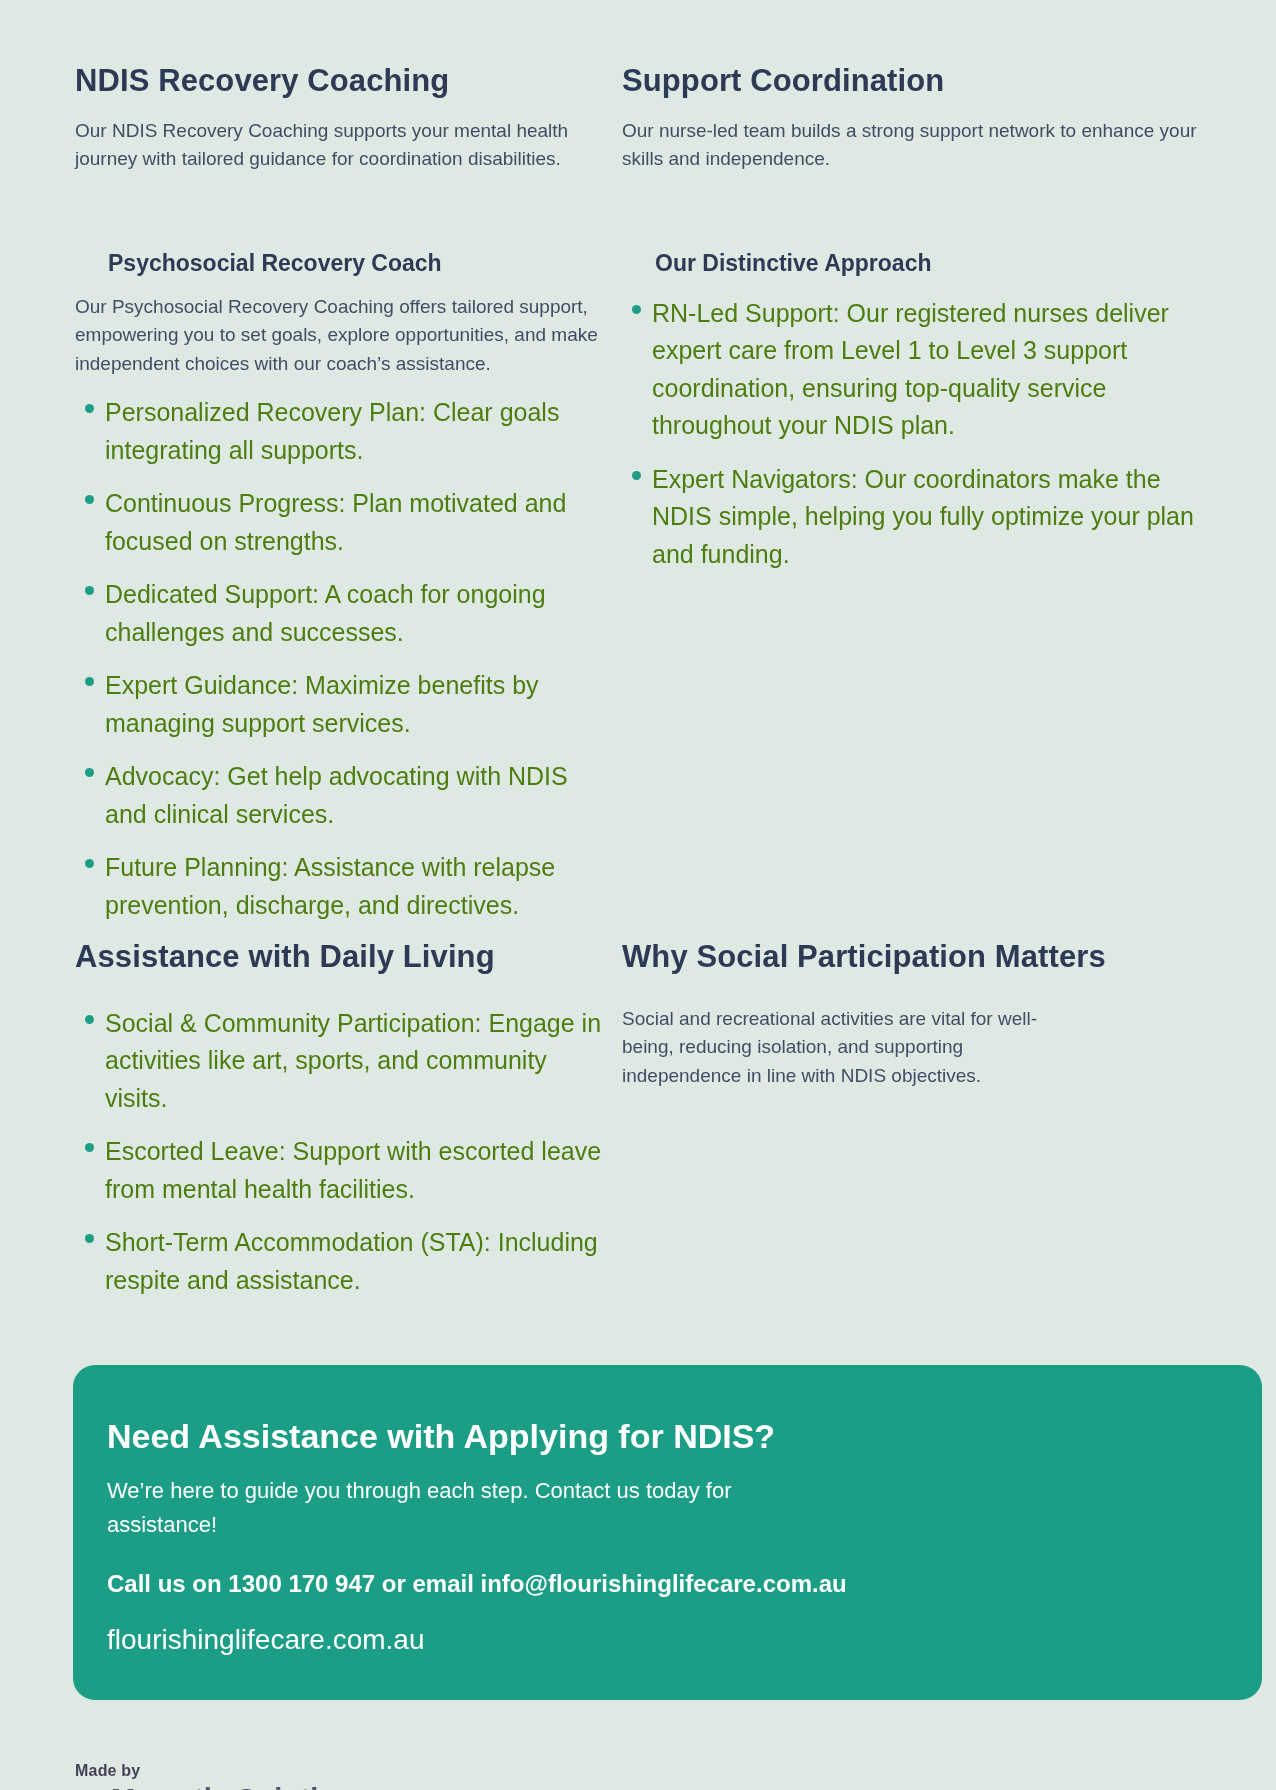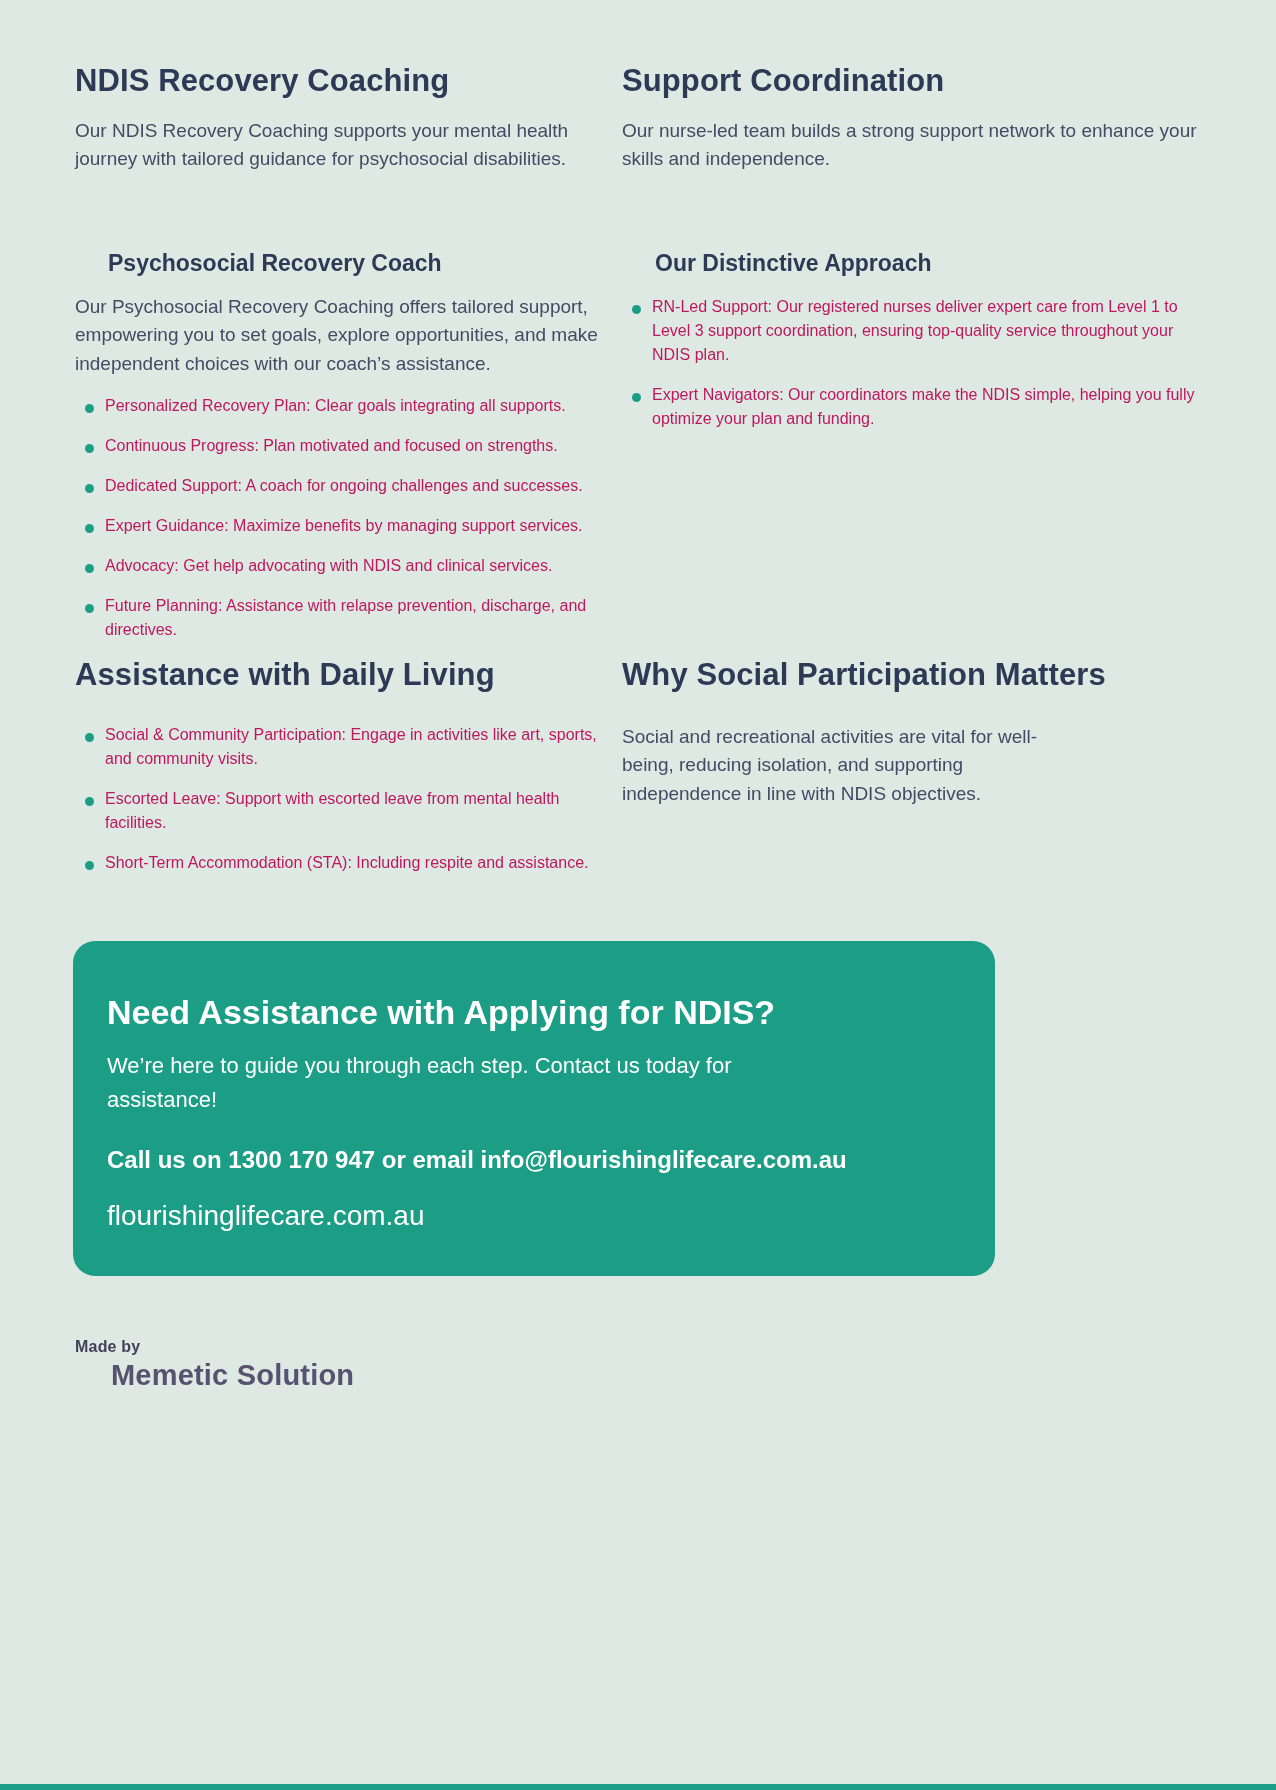--- a/index.html
+++ b/index.html
@@ -44,41 +44,41 @@
   }
   .intro { margin-top: 16px; min-height: 132px; }
   .intro-short { margin-top: 16px; min-height: 132px; }
   .sub-intro { margin-top: 14px; }
 
   ul.bullet-list { list-style: none; margin-top: 16px; }
   ul.bullet-list.tight-top { margin-top: 28px; }
   ul.bullet-list li {
     position: relative;
     padding-left: 30px;
-    font-size: 16px;
+    font-size: 25px;
     line-height: 1.5;
-    color: #be185d;
+    color: #4d7c0f;
     margin-bottom: 16px;
   }
   ul.bullet-list li:last-child { margin-bottom: 0; }
   ul.bullet-list li::before {
     content: "";
     position: absolute;
     left: 10px;
     top: 10px;
     width: 9px;
     height: 9px;
     border-radius: 50%;
     background: #1b9e85;
   }
 
   .cta-box {
     margin-top: 66px;
     margin-left: -2px;
-    width: 922px;
+    width: 1189px;
     background: #1b9e85;
     border-radius: 22px;
     padding: 50px 48px 44px 34px;
     color: #ffffff;
   }
   .cta-title {
     font-size: 34px;
     font-weight: 700;
     line-height: 1.25;
     color: #ffffff;
@@ -130,21 +130,21 @@
 </style>
 </head>
 <body>
 
 <div class="page">
 
   <div class="grid">
 
     <section>
       <h1 class="section-title">NDIS Recovery Coaching</h1>
-      <p class="body-text intro">Our NDIS Recovery Coaching supports your mental health journey with tailored guidance for psychosocial disabilities.</p>
+      <p class="body-text intro">Our NDIS Recovery Coaching supports your mental health journey with tailored guidance for coordination disabilities.</p>
       <h2 class="sub-title">Psychosocial Recovery Coach</h2>
       <p class="body-text sub-intro">Our Psychosocial Recovery Coaching offers tailored support, empowering you to set goals, explore opportunities, and make independent choices with our coach’s assistance.</p>
       <ul class="bullet-list">
         <li>Personalized Recovery Plan: Clear goals integrating all supports.</li>
         <li>Continuous Progress: Plan motivated and focused on strengths.</li>
         <li>Dedicated Support: A coach for ongoing challenges and successes.</li>
         <li>Expert Guidance: Maximize benefits by managing support services.</li>
         <li>Advocacy: Get help advocating with NDIS and clinical services.</li>
         <li>Future Planning: Assistance with relapse prevention, discharge, and directives.</li>
       </ul>

